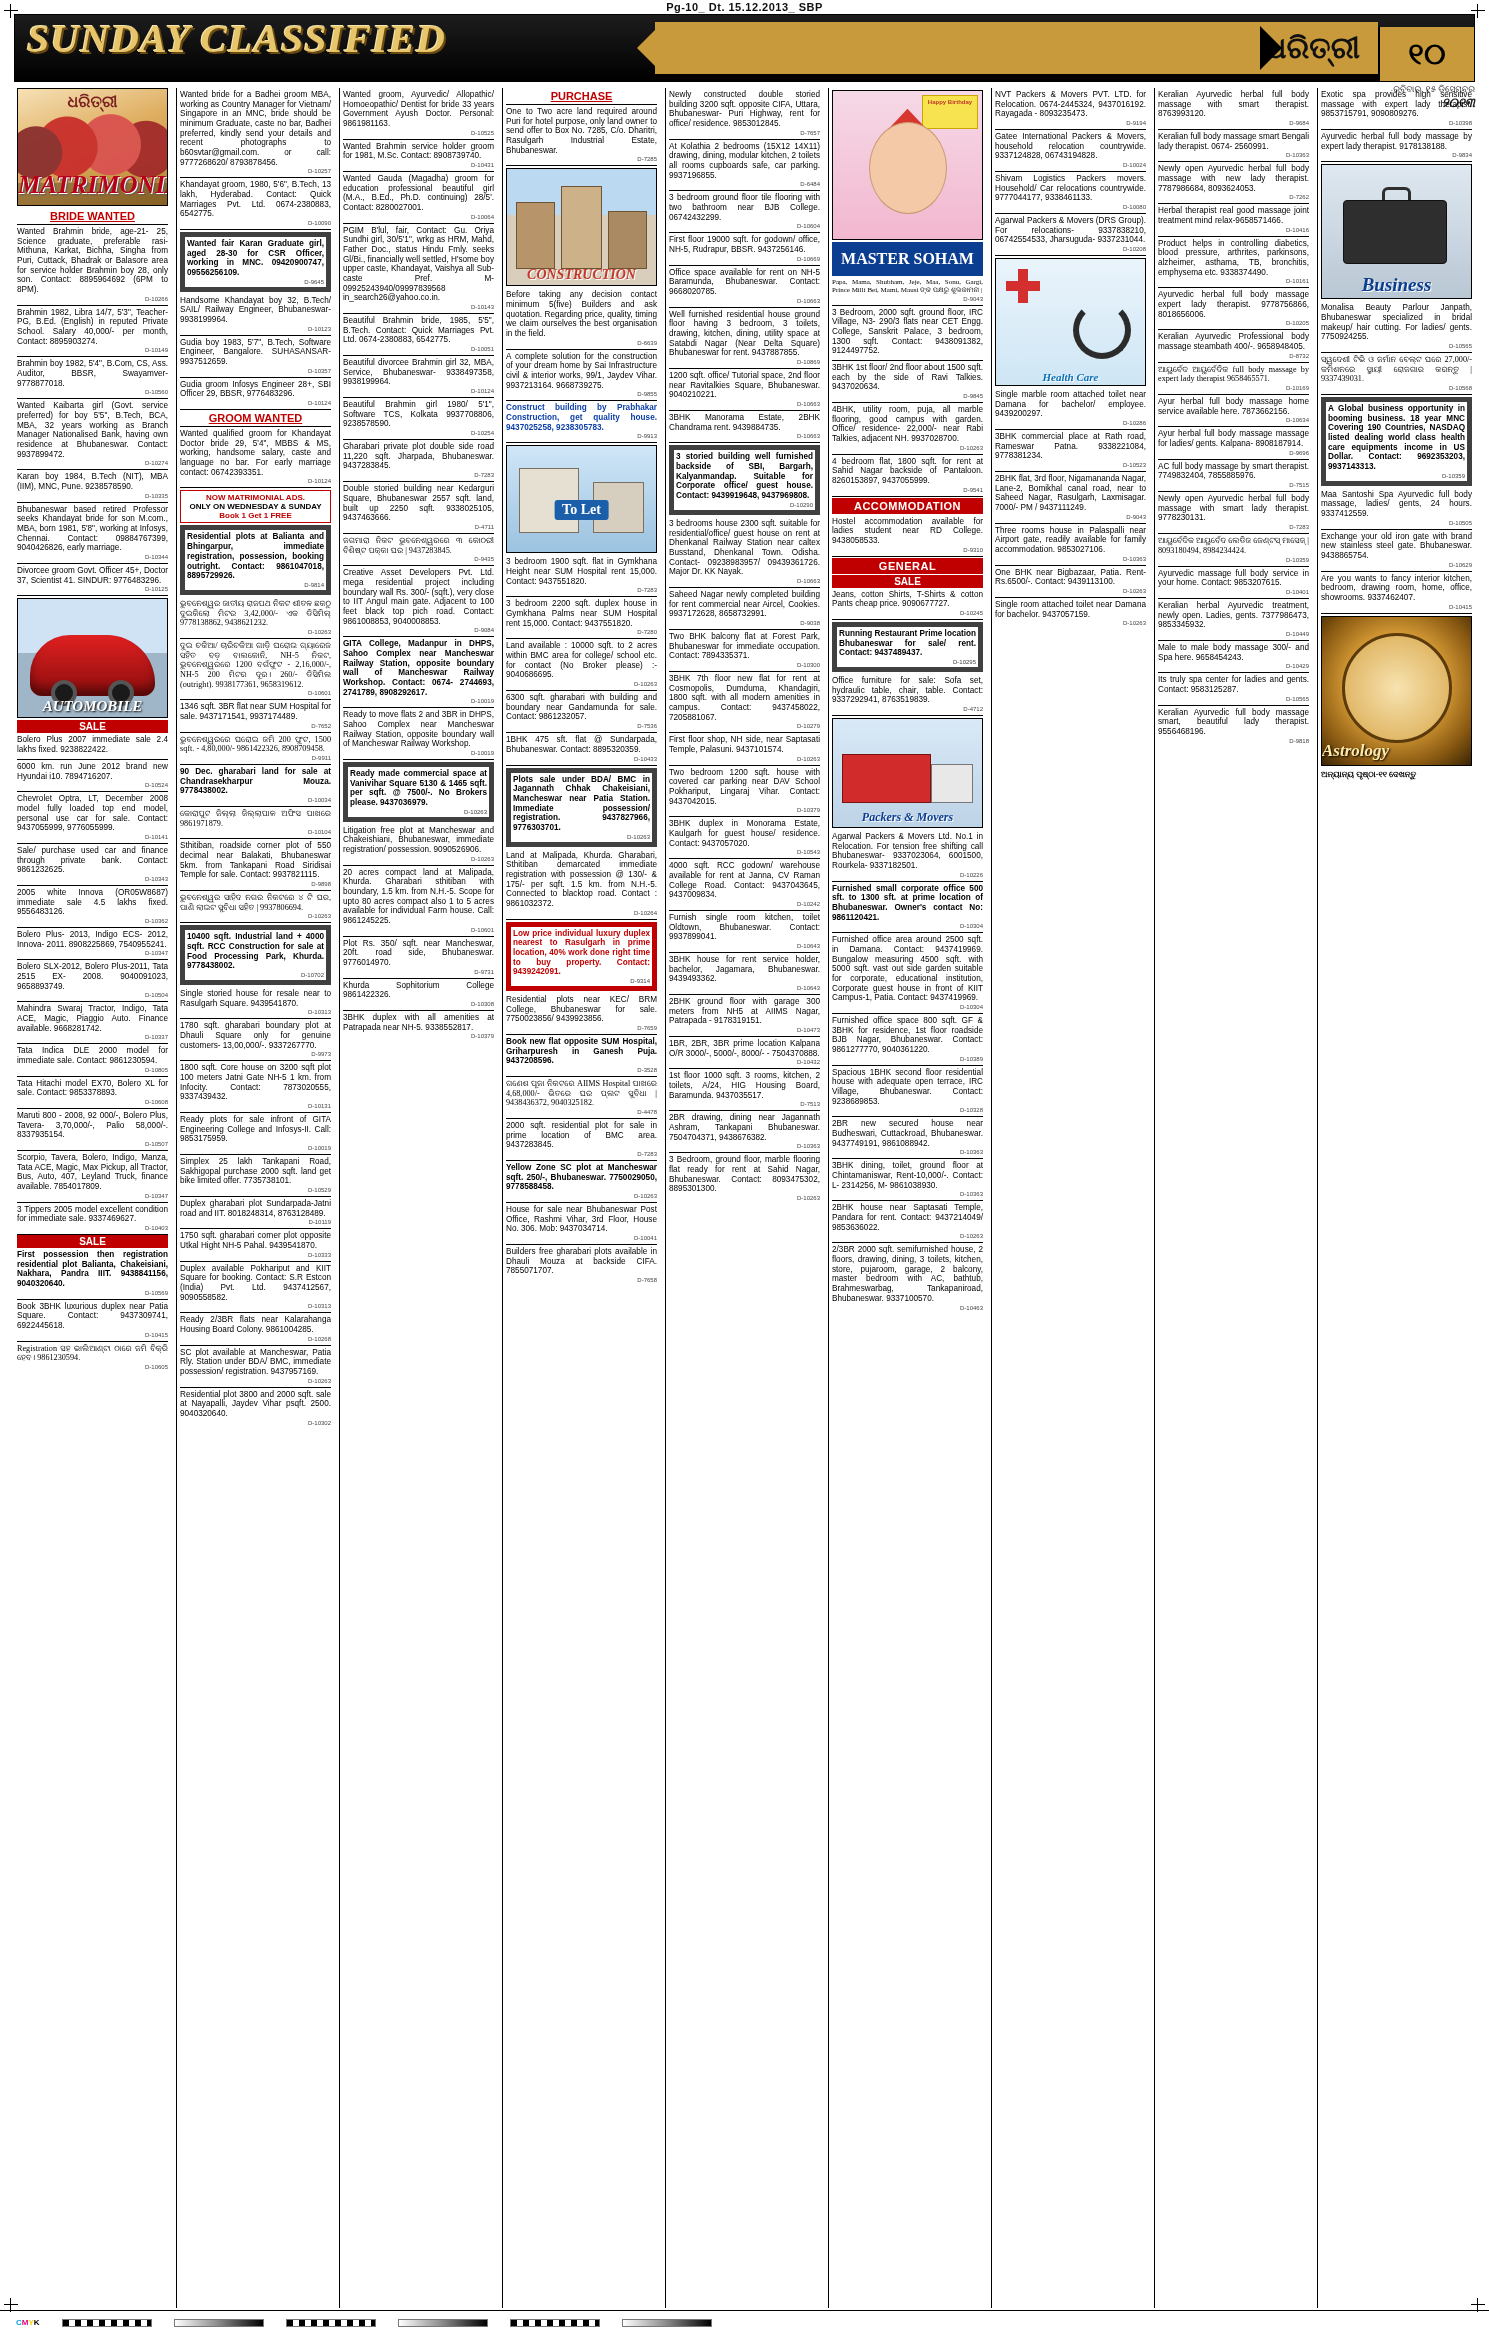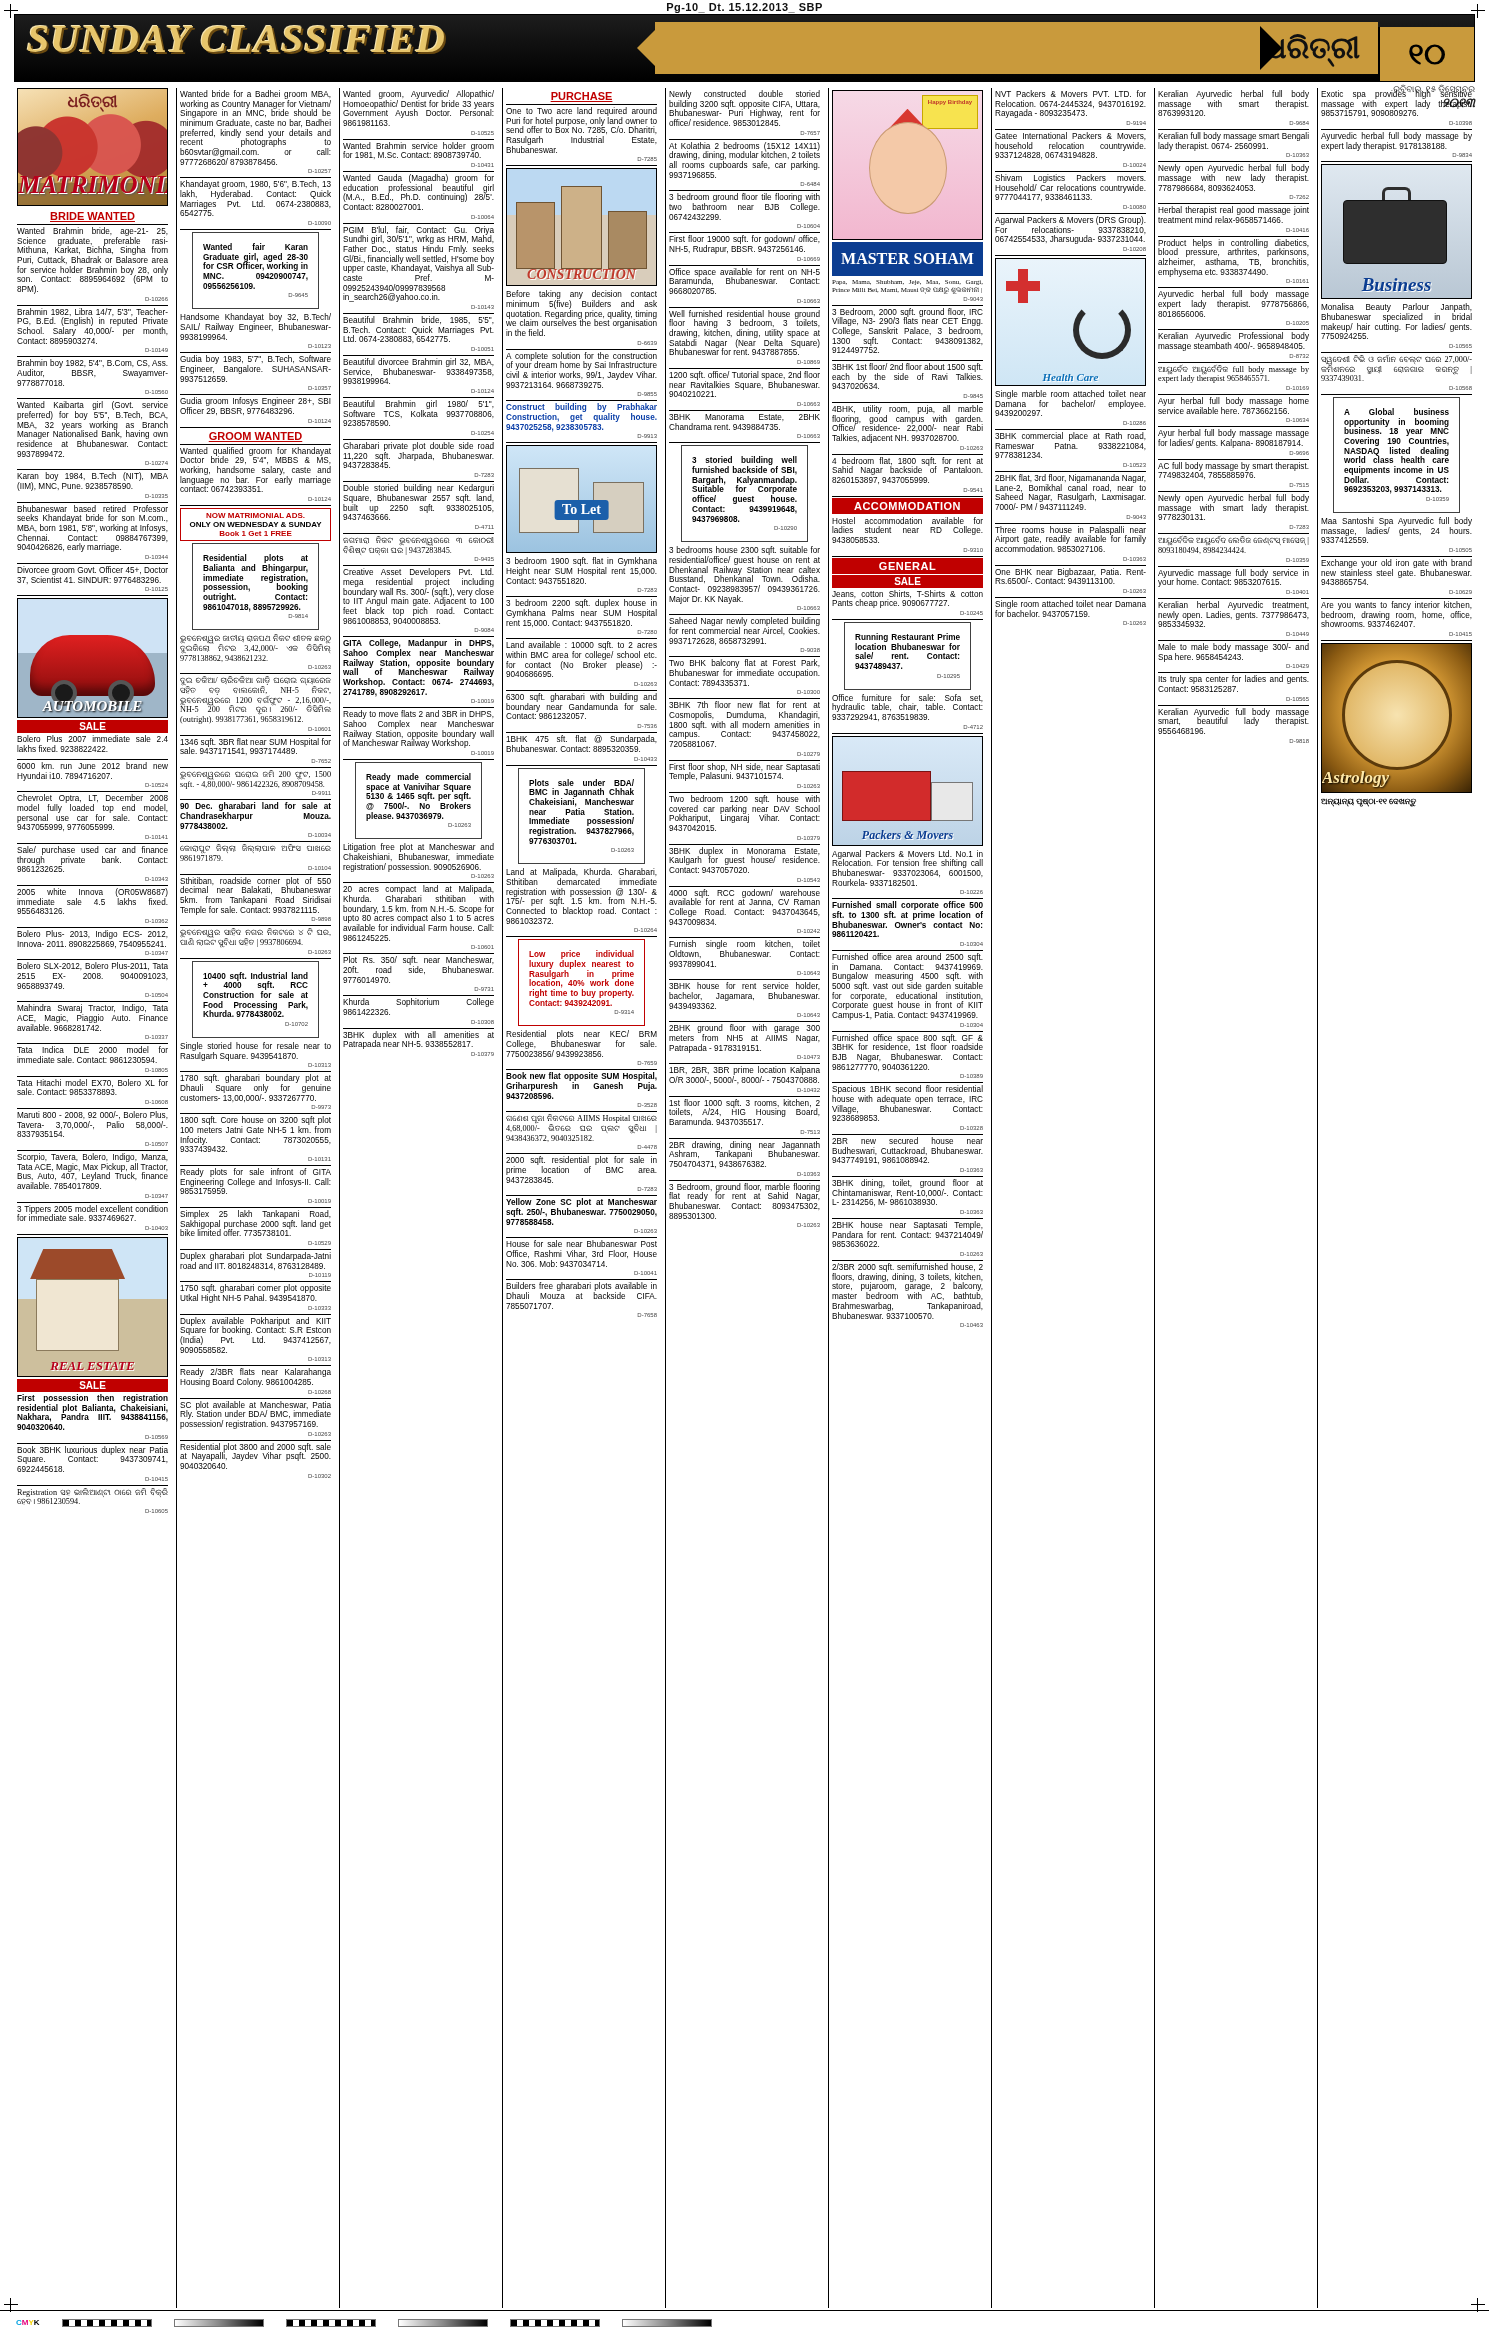--- a/index.html
+++ b/index.html
@@ -150,21 +150,21 @@
     font-size:25px; font-weight:bold; font-style:italic;
     color:#b8001b;
     text-shadow:1px 1px 0 #fff, 2px 2px 2px #5a5a5a;
   }
   .ribbon {
     position:absolute; left:0; right:0; bottom:0; height:22px;
     background:rgba(0,0,0,0.25);
   }
 
   .box {
-    border:1px solid #404040; padding:10px; margin:2px 12px;
+    border:5px solid #404040; padding:2px; margin:2px 0;
   }
   .box.red { border-color:#c00000; }
   .promo {
     border:1px solid #c00000; text-align:center; padding:2px;
     font-weight:bold; font-size:8px; color:#c00000; margin:2px 0;
   }
   .promo .b2 { color:#000; font-size:8px; }
 
   
   .photo { border:1px solid #000; margin:2px 0; position:relative; overflow:hidden; }
@@ -440,25 +440,20 @@
       </div>
     <div class="ad">
         <p>Scorpio, Tavera, Bolero, Indigo, Manza, Tata ACE, Magic, Max Pickup, all Tractor, Bus, Auto, 407, Leyland Truck, finance available. 7854017809.</p>
         <span class="ref">D-10347</span>
       </div>
     <div class="ad">
         <p>3 Tippers 2005 model excellent condition for immediate sale. 9337469627.</p>
         <span class="ref">D-10403</span>
       </div>
 
-    <div class="photo ph-estate">
-      <div class="roof"></div>
-      <div class="house"></div>
-      <div class="word">REAL ESTATE</div>
-    </div>
     <div class="sale-bar">SALE</div>
     <div class="ad">
         <p class="hl">First possession then registration residential plot Balianta, Chakeisiani, Nakhara, Pandra IIIT. 9438841156, 9040320640.</p>
         <span class="ref">D-10569</span>
       </div>
     <div class="ad">
         <p>Book 3BHK luxurious duplex near Patia Square. Contact: 9437309741, 6922445618.</p>
         <span class="ref">D-10415</span>
       </div>
     <div class="ad">

